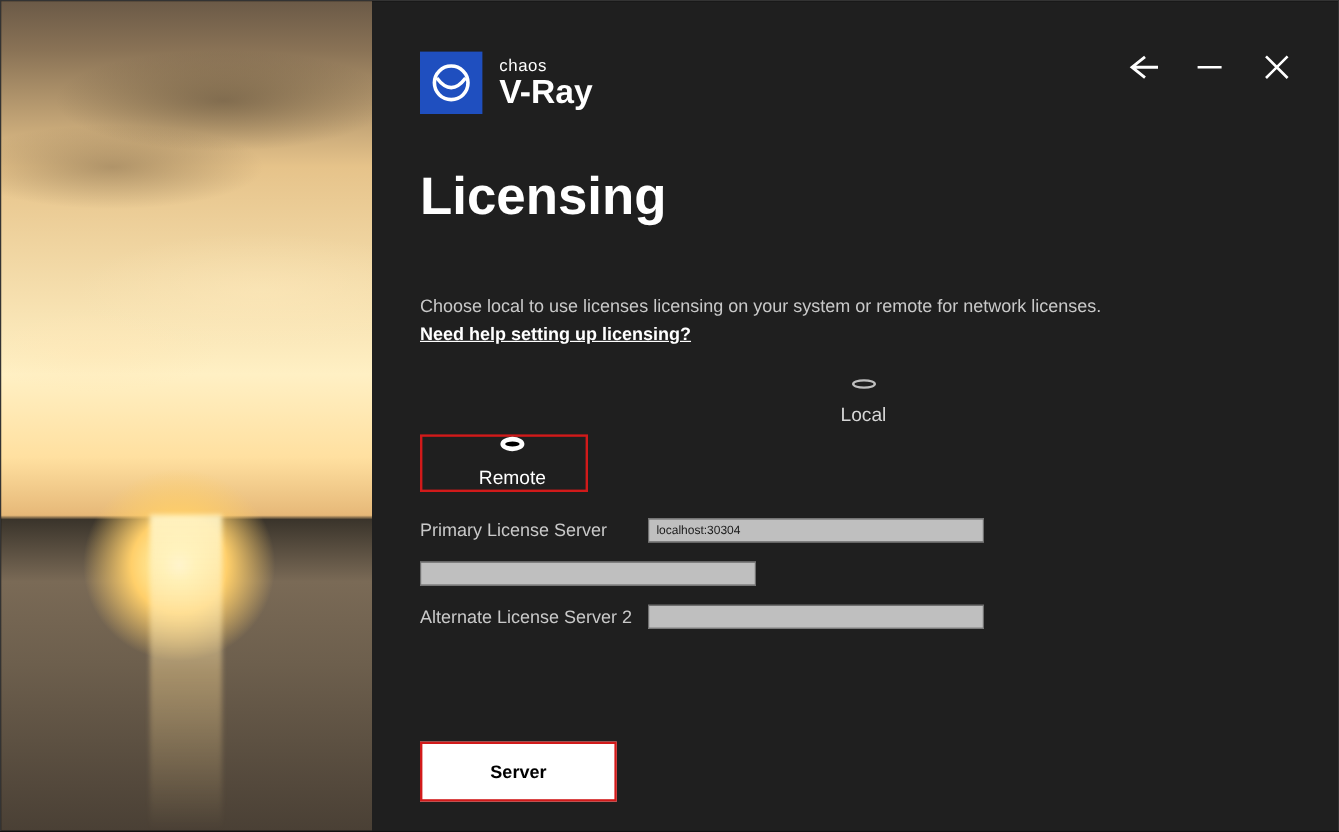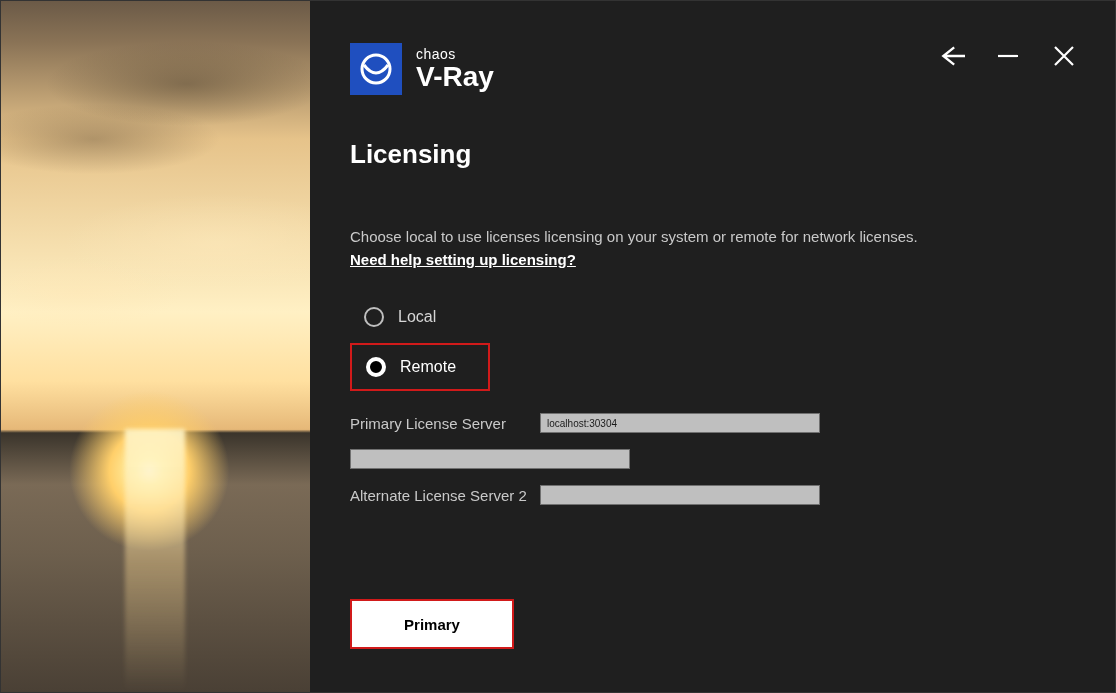--- a/index.html
+++ b/index.html
@@ -98,21 +98,21 @@
   .logo-tile {
     width:52px; height:52px; background:#1f4fbf; display:flex; align-items:center; justify-content:center;
   }
   .logo-tile svg { width:36px; height:36px; }
   .logo-text { display:flex; flex-direction:column; line-height:1; color:#fff; }
   .logo-text .brand-top { font-size:14px; font-weight:500; letter-spacing:0.5px; }
   .logo-text .brand-main { font-size:28px; font-weight:700; margin-top:2px; }
 
   h1.page-title {
     margin-top: 44px;
-    font-size: 26px;
+    font-size: 44px;
     font-weight: 700;
     color:#fff;
   }
 
   .description {
     margin-top: 58px;
     font-size: 15px;
     color: #c9c9c9;
   }
   .help-link {
@@ -125,20 +125,21 @@
     cursor:pointer;
   }
 
   .radio-group { margin-top: 28px; }
   .radio-row {
     display:flex; align-items:center; gap:14px;
     height: 40px;
     padding-left: 14px;
     font-size:16px;
     color:#d6d6d6;
+    flex-direction:column;
   }
   .radio-row.highlight {
     border: 2px solid #d11a1a;
     width: 140px;
     height: 48px;
     margin-top: 6px;
     color:#fff;
   }
   .radio {
     width:20px; height:20px; border-radius:50%;
@@ -259,18 +260,18 @@
         <input class="field-input" type="text" value="" style="">
       </div>
       <div class="field-row">
         <div class="field-label">Alternate License Server 2</div>
         <input class="field-input" type="text" value="" style="">
       </div>
     </div>
 
     <div class="install-wrap">
       <button class="install-btn">
-        <span>Primary</span>
+        <span>Server</span>
       </button>
     </div>
 
   </div>
 </div>
 
 </body></html>

